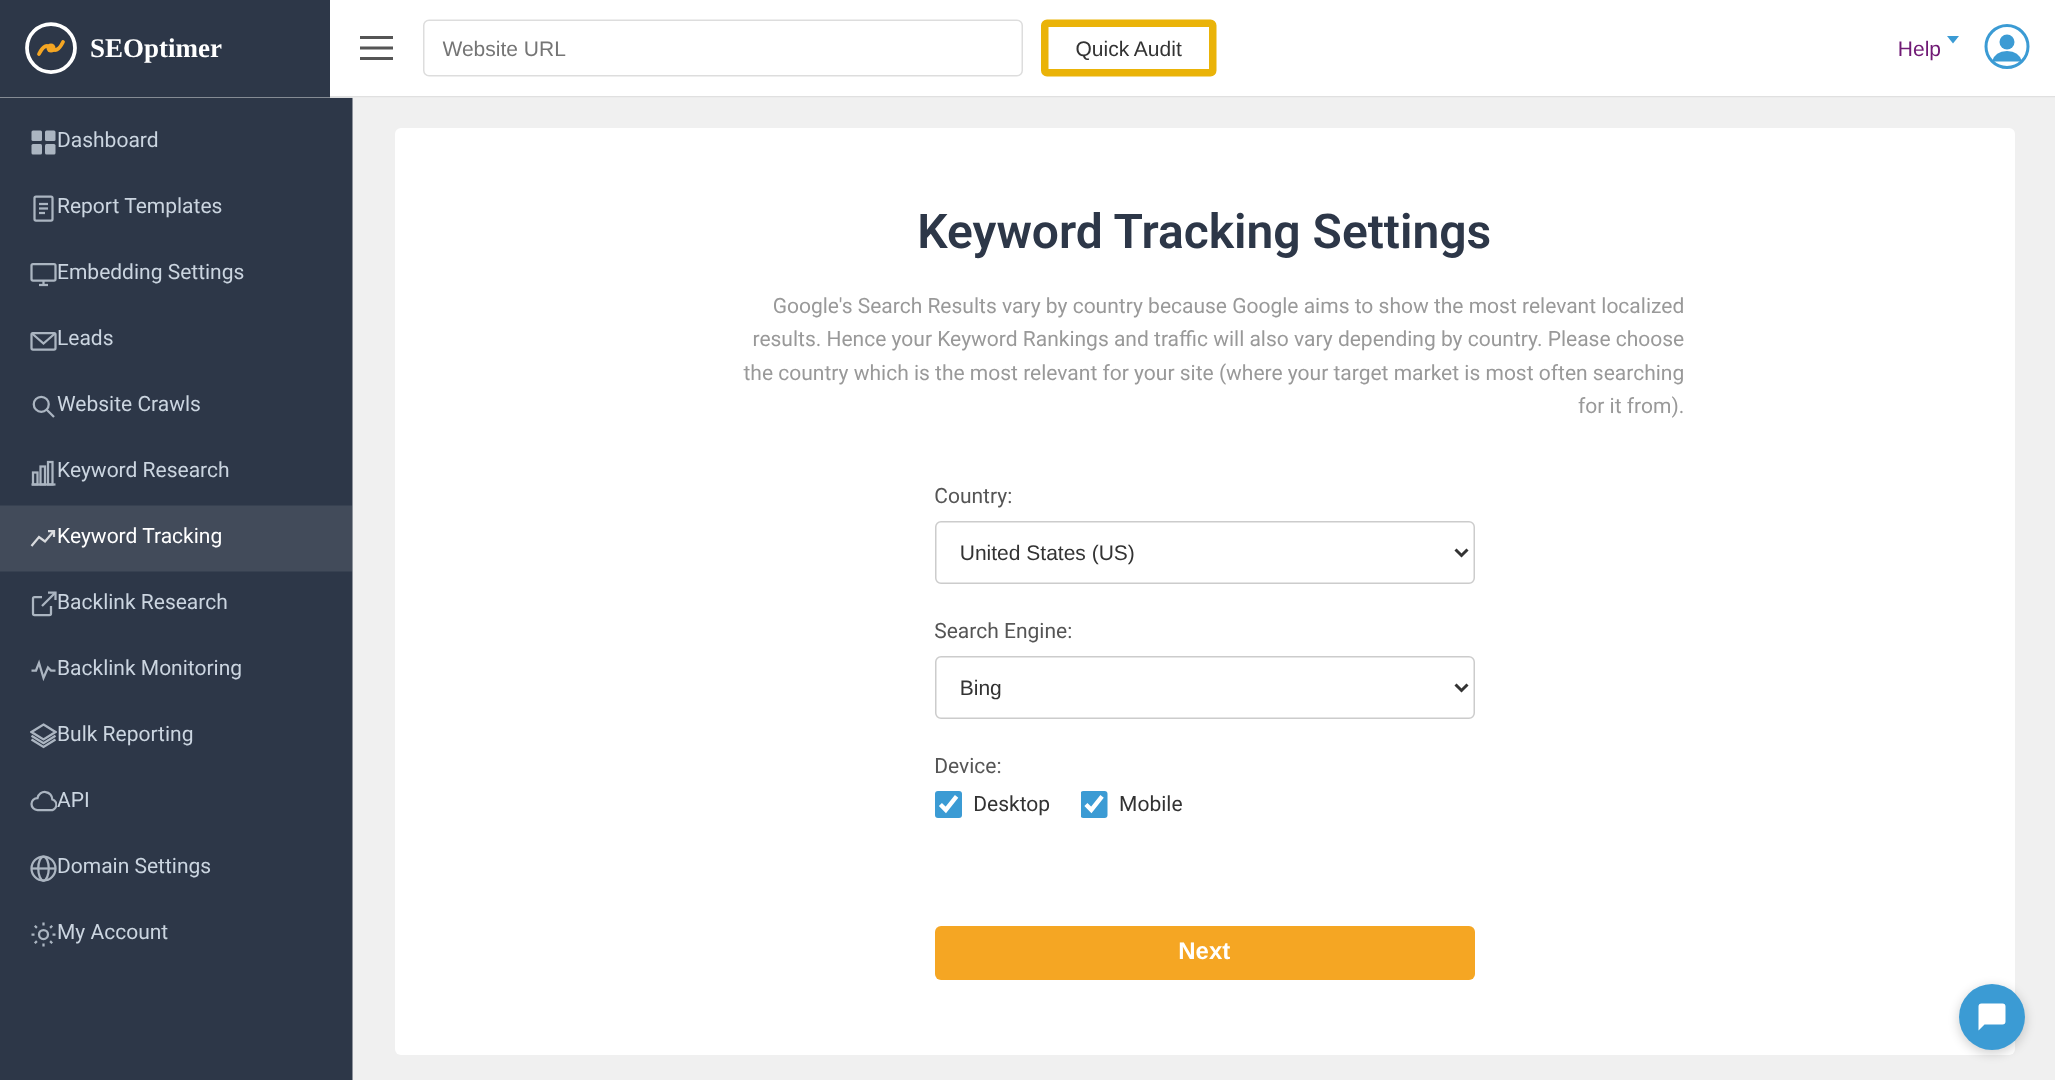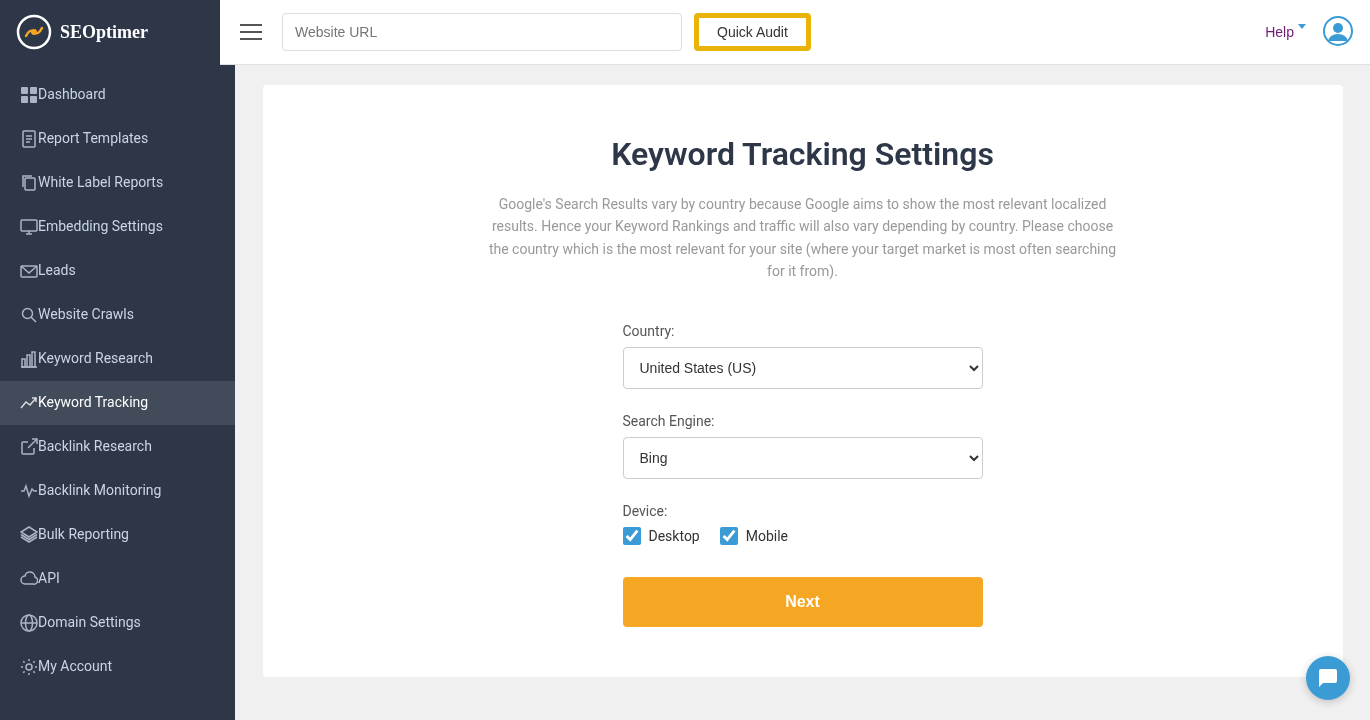--- a/index.html
+++ b/index.html
@@ -156,21 +156,21 @@
     }
 
     .page-title {
       text-align: center;
       font-size: 32px;
       font-weight: 600;
       color: #2d3748;
       margin-bottom: 20px;
     }
     .page-description {
-      text-align: center;
+      text-align: right;
       color: #999;
       font-size: 14px;
       line-height: 1.6;
       max-width: 640px;
       margin: 0 auto 40px auto;
     }
 
     .form-section {
       max-width: 360px;
       margin: 0 auto;
@@ -217,29 +217,30 @@
     }
     .checkbox-label input[type="checkbox"] {
       width: 18px;
       height: 18px;
       accent-color: #3b9bd4;
       cursor: pointer;
     }
 
     .next-btn {
       width: 100%;
-      height: 50px;
+      height: 36px;
       background: #f5a623;
       border: none;
       border-radius: 4px;
       color: #fff;
       font-size: 16px;
       font-weight: 600;
       cursor: pointer;
       transition: background 0.15s;
+      margin-top: 40px;
     }
 
     
     .chat-bubble {
       position: fixed;
       bottom: 20px;
       right: 20px;
       width: 44px;
       height: 44px;
       background: #3b9bd4;
@@ -303,27 +304,20 @@
     <div class="sidebar-item">
       <svg class="sidebar-icon" viewBox="0 0 18 18" fill="none" stroke="currentColor" stroke-width="1.5">
         <rect x="3" y="1" width="12" height="16" rx="1"></rect>
           <line x1="6" y1="6" x2="12" y2="6"></line>
           <line x1="6" y1="9" x2="12" y2="9"></line>
           <line x1="6" y1="12" x2="10" y2="12"></line>
       </svg>
       <span class="sidebar-label">Report Templates</span>
     </div>
 
-    <div class="sidebar-item">
-      <svg class="sidebar-icon" viewBox="0 0 18 18" fill="none" stroke="currentColor" stroke-width="1.5">
-        <rect x="5" y="4" width="10" height="12" rx="1"></rect>
-          <path d="M3 13V2h9"></path>
-      </svg>
-      <span class="sidebar-label">White Label Reports</span>
-    </div>
 
     <div class="sidebar-item">
       <svg class="sidebar-icon" viewBox="0 0 18 18" fill="none" stroke="currentColor" stroke-width="1.5">
         <rect x="1" y="2" width="16" height="11" rx="1"></rect>
           <line x1="6" y1="16" x2="12" y2="16"></line>
           <line x1="9" y1="13" x2="9" y2="16"></line>
       </svg>
       <span class="sidebar-label">Embedding Settings</span>
     </div>
 

